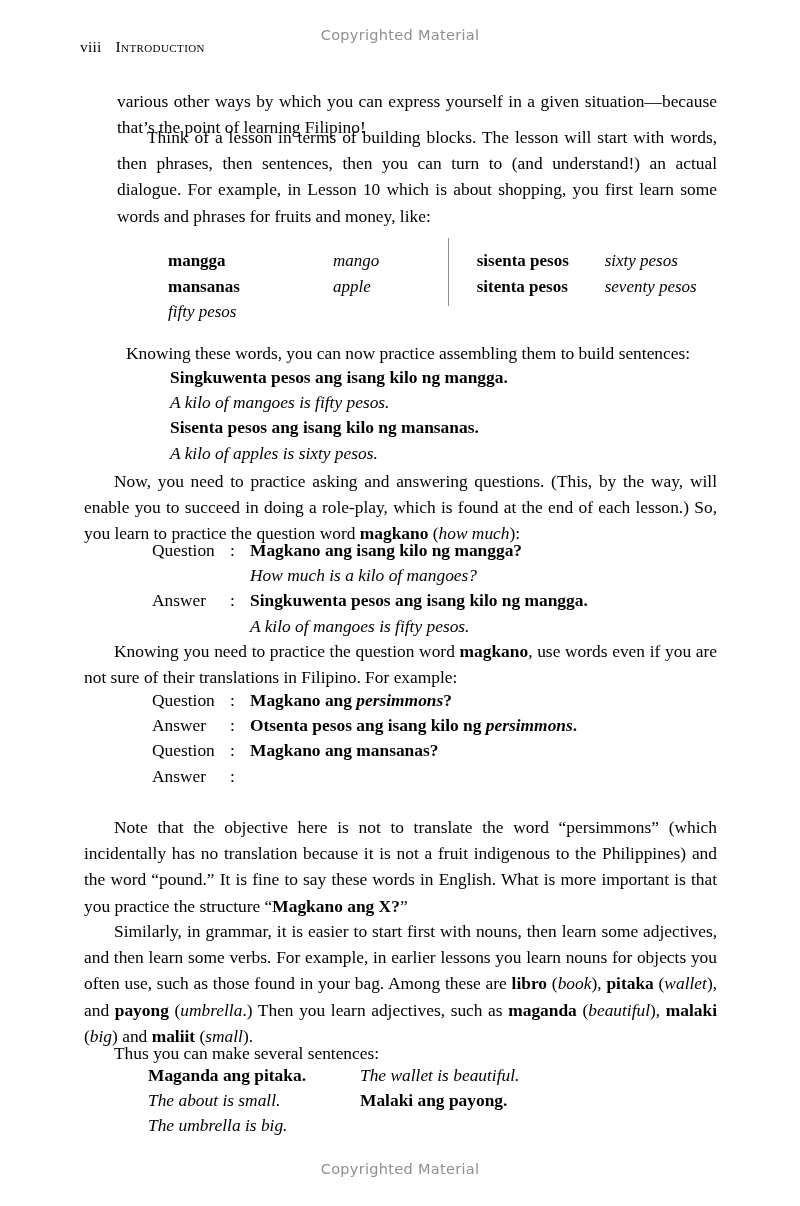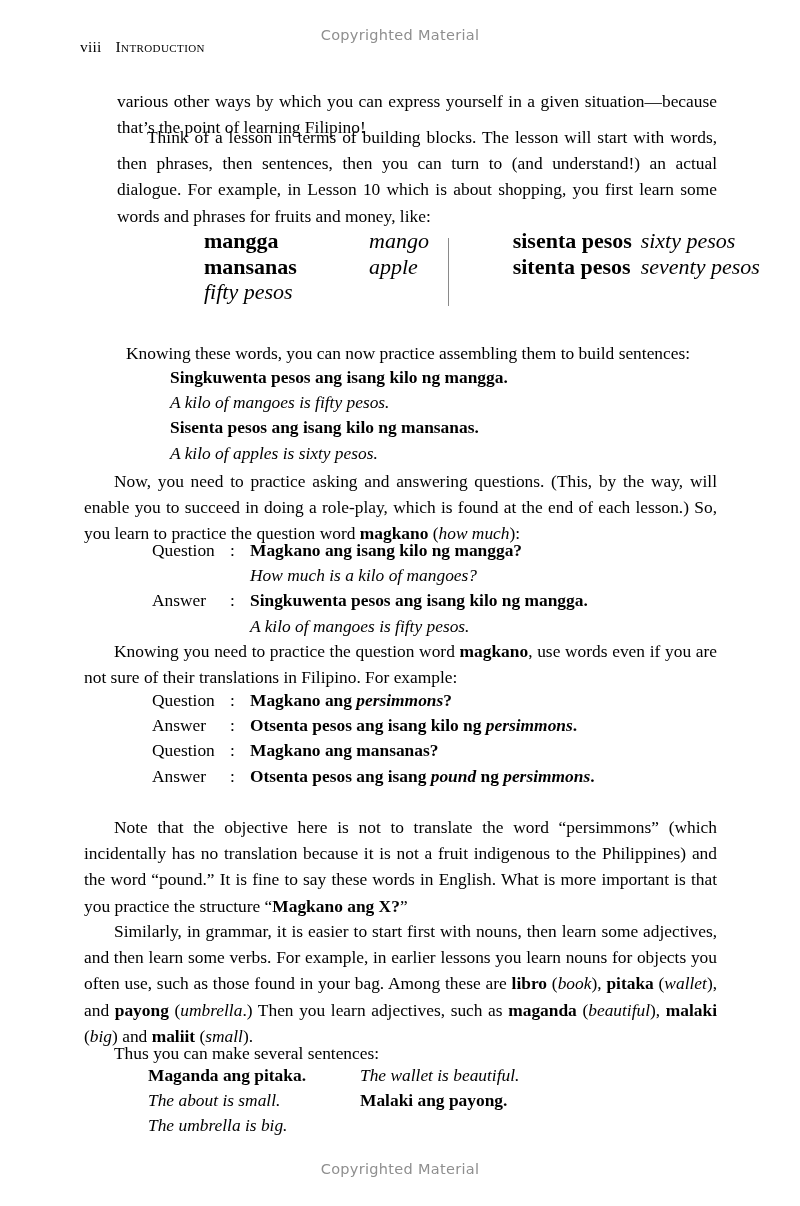--- a/index.html
+++ b/index.html
@@ -81,24 +81,23 @@
   .indent { text-indent: 30px; }
 
   b, strong { font-weight: bold; }
   i, em { font-style: italic; }
   .bi { font-weight: bold; font-style: italic; }
 
   
   .vocab {
     position: absolute;
     left: 168px;
-    top: 228px;
+    top: 248px;
     width: 560px;
-    font-size: 22px;
-    margin-left: 36px;
+    font-size: 17px;
   }
   .vocab-grid {
     display: flex;
   }
   .vocab-col {
     display: grid;
     grid-template-columns: auto auto;
     row-gap: 0px;
     align-content: start;
   }
@@ -275,21 +274,20 @@
       <span class="qa-text"><span>Otsenta pesos ang isang kilo ng </span><span class="bi">persimmons</span><span>.</span></span>
     </div>
     <div class="qa-row">
       <span class="qa-label">Question</span>
       <span class="qa-colon">:</span>
       <span class="qa-text"><span>Magkano ang mansanas?</span></span>
     </div>
     <div class="qa-row">
       <span class="qa-label">Answer</span>
       <span class="qa-colon">:</span>
-      <span class="qa-text"><span>Otsenta pesos ang isang </span><span class="bi">pound</span><span> ng </span><span class="bi">persimmons</span><span>.</span></span>
     </div>
   </div>
 
   <div class="para block-b indent last-line-left" style="top:814px;"><span>Note that the objective here is not to translate the word “persimmons” (which incidentally has no translation because it is not a fruit indigenous to the Philippines) and the word “pound.” It is fine to say these words in English. What is more important is that you practice the structure “</span><b>Magkano ang X?</b><span>”</span></div>
 
   <div class="para block-b indent last-line-left" style="top:918px;"><span>Similarly, in grammar, it is easier to start first with nouns, then learn some adjectives, and then learn some verbs. For example, in earlier lessons you learn nouns for objects you often use, such as those found in your bag. Among these are </span><b>libro</b><span> (</span><i>book</i><span>), </span><b>pitaka</b><span> (</span><i>wallet</i><span>), and </span><b>payong</b><span> (</span><i>umbrella</i><span>.) Then you learn adjectives, such as </span><b>maganda</b><span> (</span><i>beautiful</i><span>), </span><b>malaki</b><span> (</span><i>big</i><span>) and </span><b>maliit</b><span> (</span><i>small</i><span>).</span></div>
 
   <div class="para block-b indent last-line-left" style="top:1040px;"><span>Thus you can make several sentences:</span></div>
 
   <div class="pairs">

